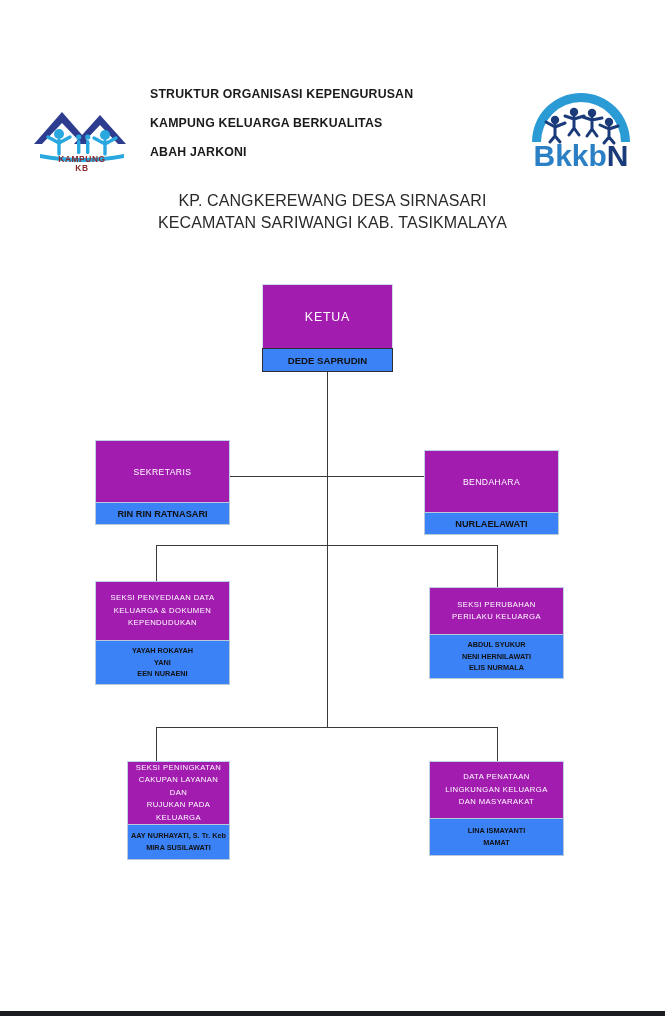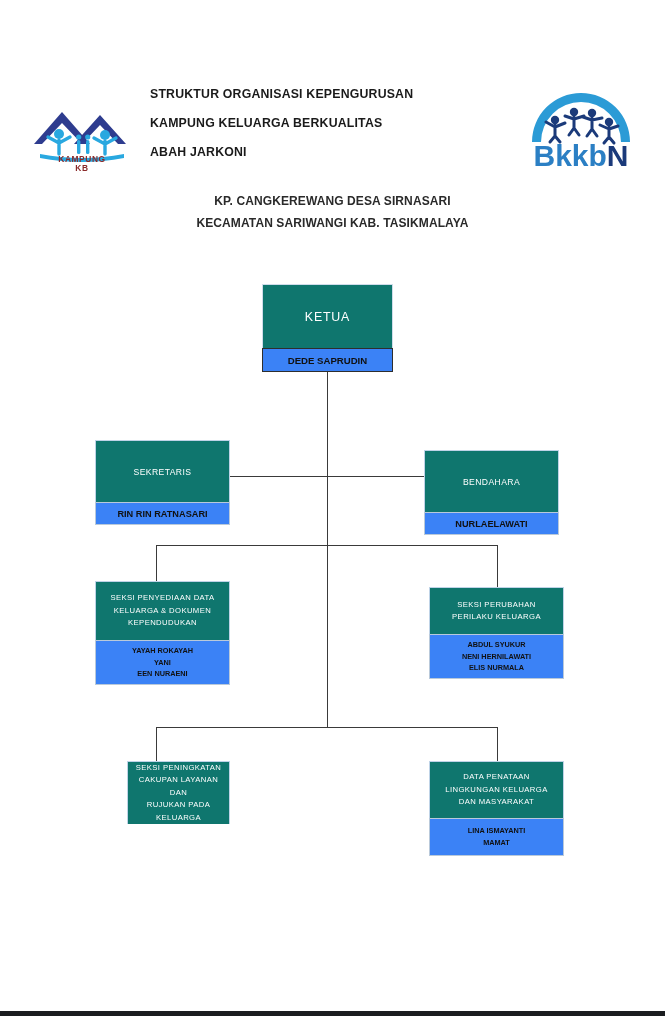--- a/index.html
+++ b/index.html
@@ -44,22 +44,22 @@
     white-space: nowrap;
   }
   #subtitle-block {
     position: absolute;
     left: 150px;
     top: 190px;
     width: 365px;
     text-align: center;
   }
   .subtitle-line {
-    font-size: 12px;
-    font-weight: bold;
+    font-size: 16px;
+    font-weight: normal;
     color: #2a2a2a;
     letter-spacing: 0.1px;
     line-height: 22px;
     white-space: nowrap;
   }
 
   
   #logo-kampung-kb {
     position: absolute;
     left: 26px;
@@ -83,21 +83,21 @@
   .vline { width: 1px; }
   .hline { height: 1px; }
 
   
   .org-box {
     position: absolute;
     box-sizing: border-box;
   }
   .box-head {
     box-sizing: border-box;
-    background: #0f766e;
+    background: #a21caf;
     color: #ffffff;
     display: flex;
     align-items: center;
     justify-content: center;
     text-align: center;
     font-weight: normal;
     letter-spacing: 0.4px;
   }
   .box-names {
     box-sizing: border-box;
@@ -307,20 +307,24 @@
 
   <div class="org-box lvl3" id="box-seksi-layanan">
     <div class="box-head">
       <div>
         <div>SEKSI PENINGKATAN</div>
         <div>CAKUPAN LAYANAN DAN</div>
         <div>RUJUKAN PADA</div>
         <div>KELUARGA</div>
       </div>
     </div>
+    <div class="box-names">
+      <span class="nm">AAY NURHAYATI, S. Tr. Keb</span>
+      <span class="nm">MIRA SUSILAWATI</span>
+    </div>
   </div>
 
   <div class="org-box lvl3" id="box-seksi-lingkungan">
     <div class="box-head">
       <div>
         <div>DATA PENATAAN</div>
         <div>LINGKUNGAN KELUARGA</div>
         <div>DAN MASYARAKAT</div>
       </div>
     </div>

